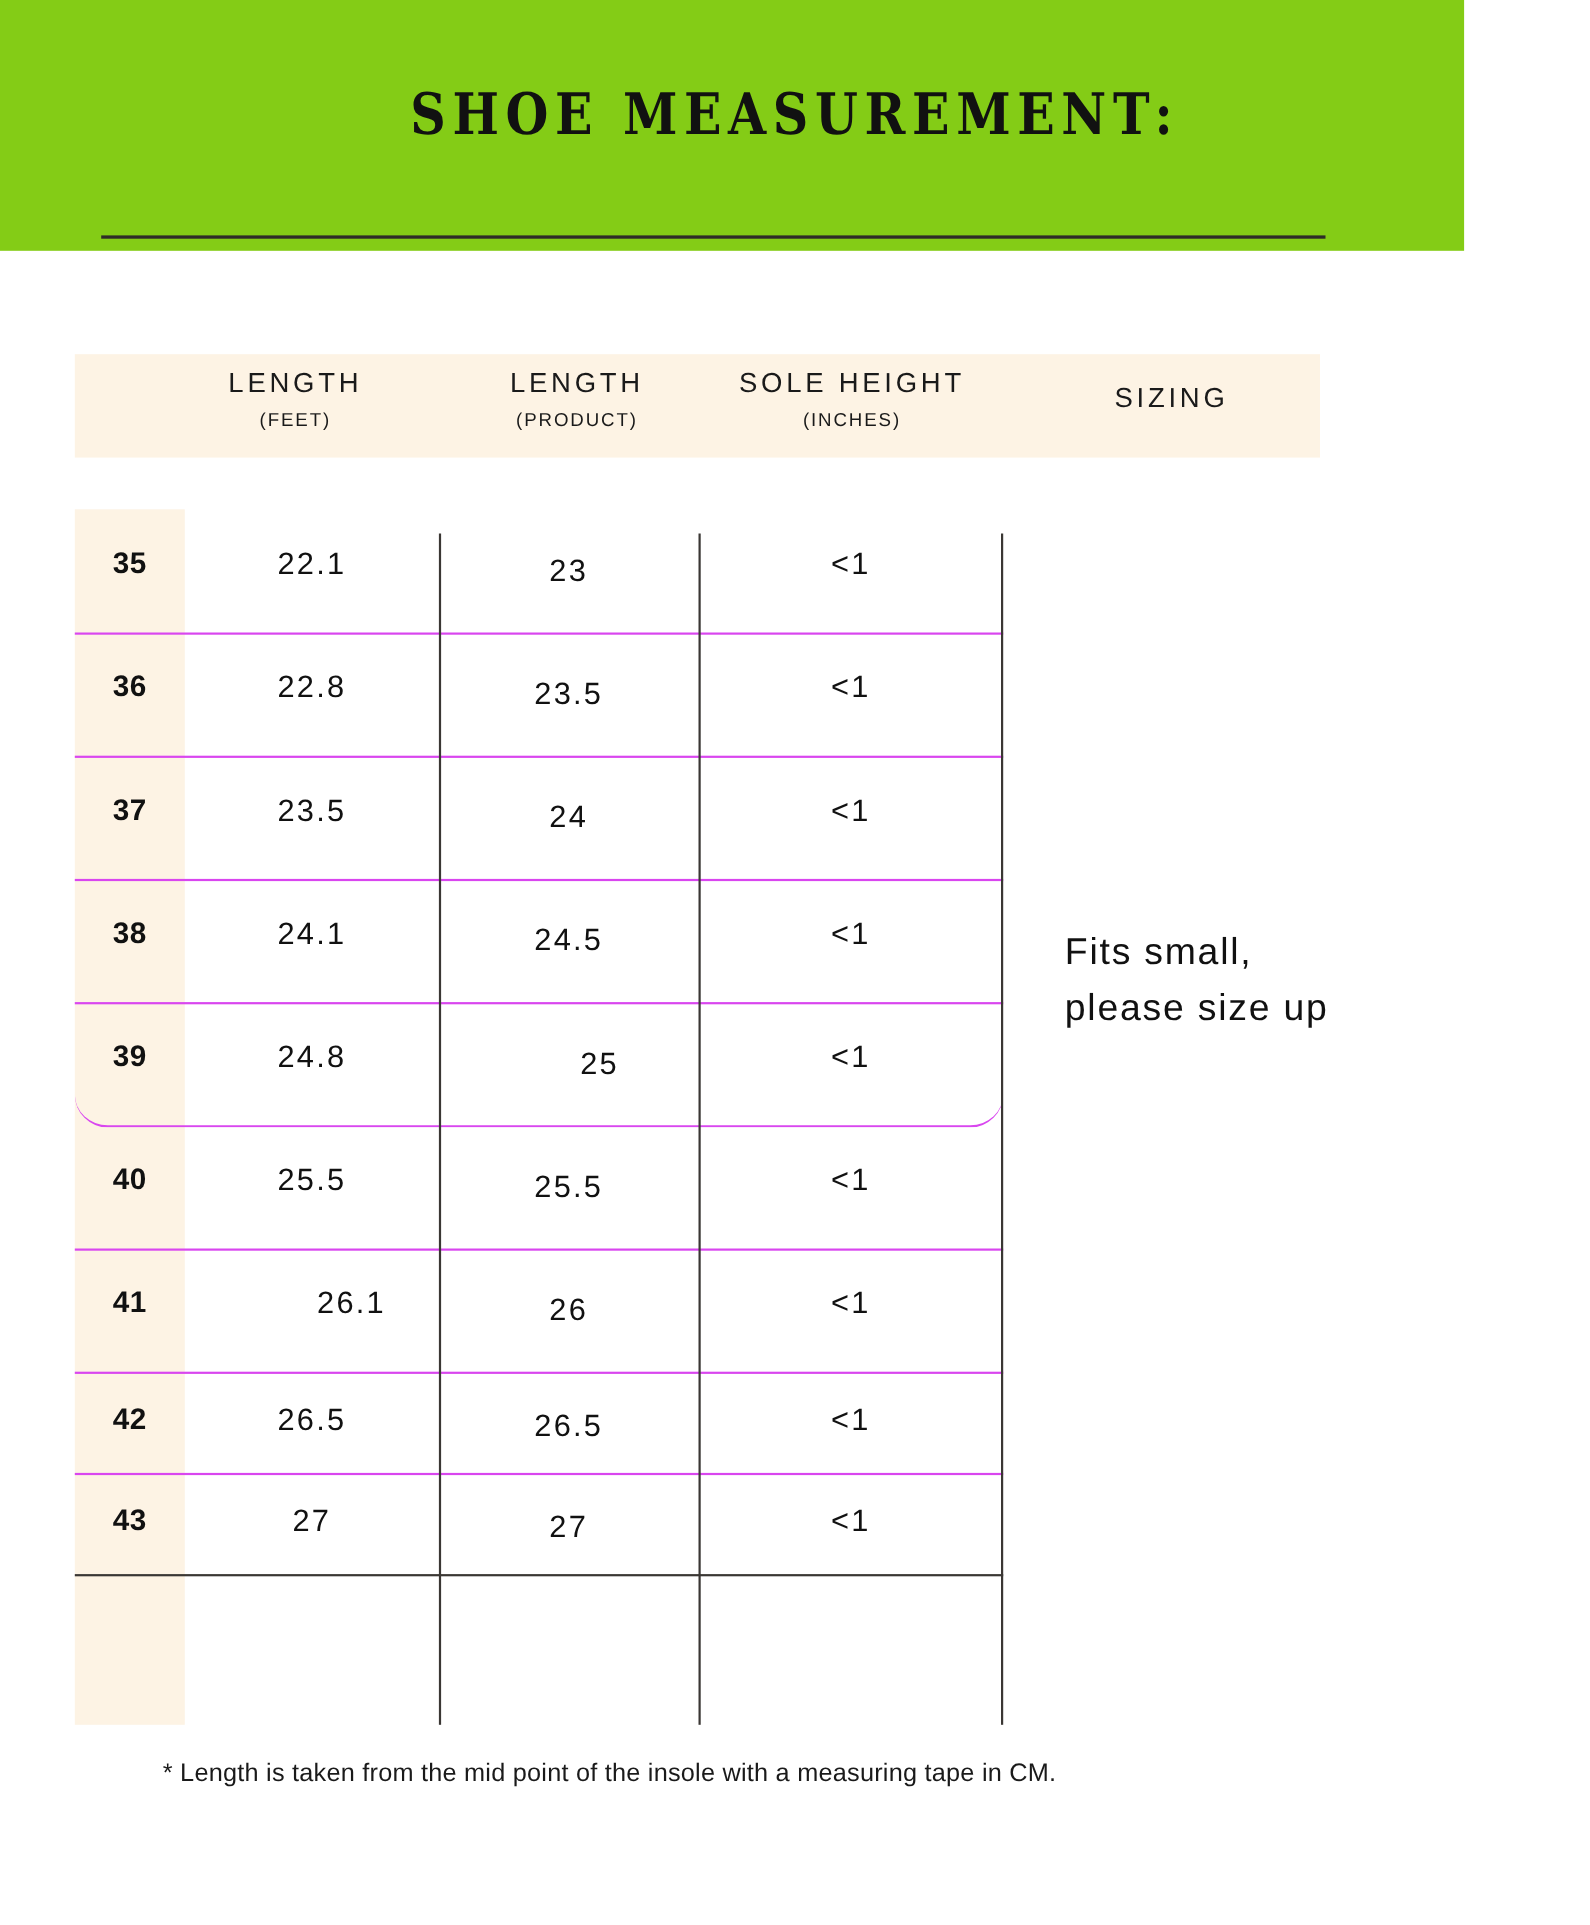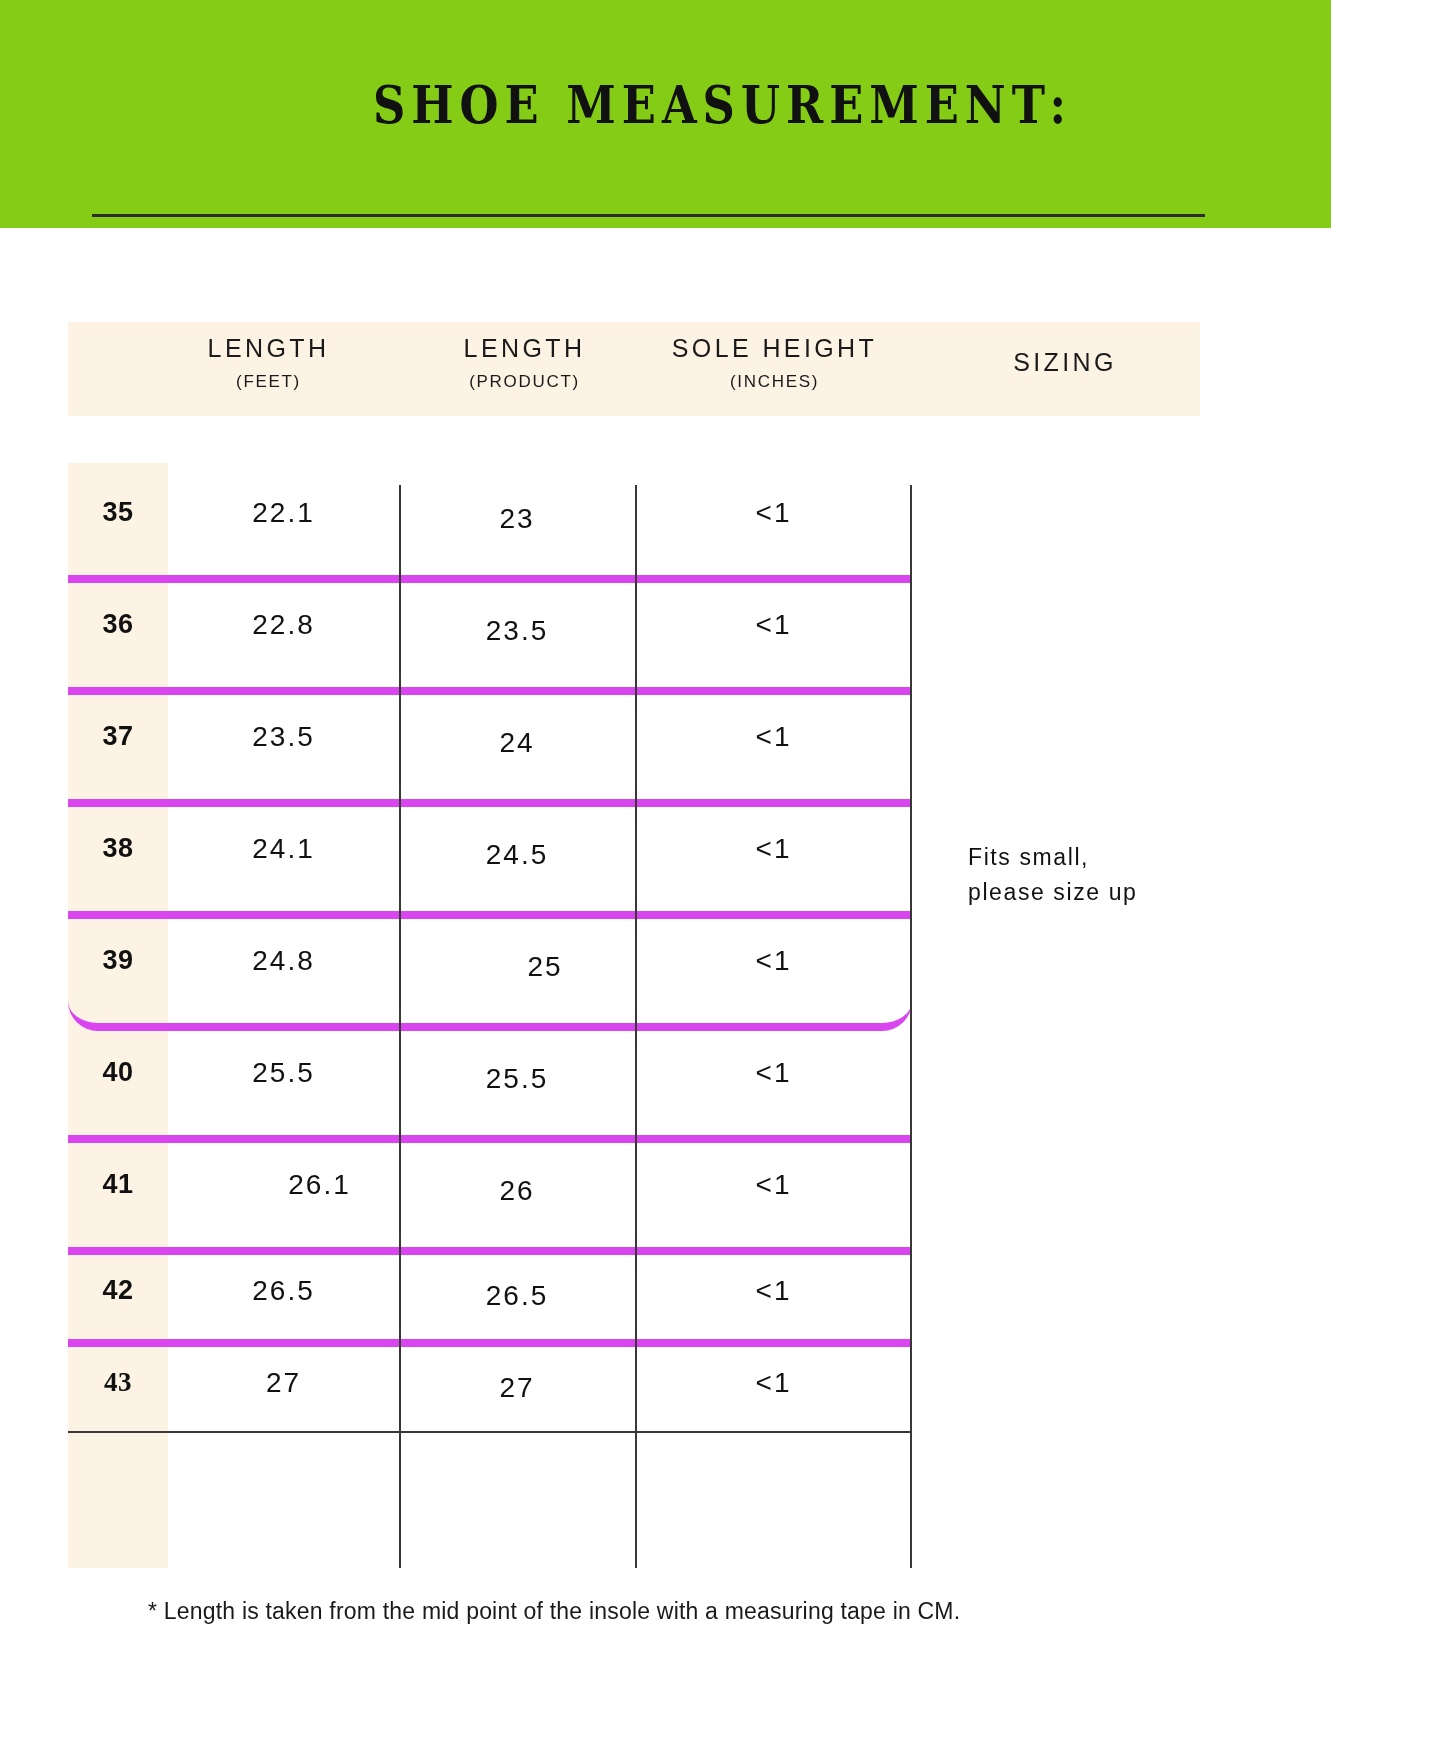--- a/index.html
+++ b/index.html
@@ -90,21 +90,21 @@
     position: absolute;
     left: 0; top: 0;
     width: 100px;
     height: 1105px;
     background: #fdf3e4;
   }
   .row {
     position: absolute;
     left: 0;
     width: 844px;
-    border-bottom: 8px solid #d946ef;
+    border-bottom: 2px solid #d946ef;
   }
   .row.first { border-top: none; }
   .row.last  { border-bottom: 2px solid #3a3734; }
 
   .cell {
     position: absolute;
     text-align: center;
     color: #111111;
     white-space: nowrap;
   }
@@ -146,21 +146,21 @@
   #vline-1 { left: 331px; height: 1083px; }
   #vline-2 { left: 567px; height: 1083px; }
   #vline-3 { left: 842px; height: 1083px; }
 
   
   .sizing-note {
     position: absolute;
     left: 968px;
     top: 840px;
     width: 300px;
-    font-size: 23px;
+    font-size: 34px;
     font-weight: 300;
     letter-spacing: 1.6px;
     line-height: 1.5;
     color: #111111;
   }
 
   
   .notes {
     position: absolute;
     left: 148px;
@@ -247,21 +247,21 @@
         <div class="cell c-product" style="top: 40px;">26</div>
         <div class="cell c-sole" style="top: 34px;">&lt;1</div>
       </div>
       <div class="row" style="top: 784px; height: 92px;">
         <div class="cell c-size" style="top: 28px;">42</div>
         <div class="cell c-feet" style="top: 28px;">26.5</div>
         <div class="cell c-product" style="top: 33px;">26.5</div>
         <div class="cell c-sole" style="top: 28px;">&lt;1</div>
       </div>
       <div class="row last" style="top: 876px; height: 92px;">
-        <div class="cell c-size" style="top: 28px; font-family: Liberation Serif, serif;">43</div>
+        <div class="cell c-size" style="top: 28px;">43</div>
         <div class="cell c-feet" style="top: 28px;">27</div>
         <div class="cell c-product" style="top: 33px;">27</div>
         <div class="cell c-sole" style="top: 28px;">&lt;1</div>
       </div>
     </div>
   <div class="vline" id="vline-1"></div>
   <div class="vline" id="vline-2"></div>
   <div class="vline" id="vline-3"></div>
 </div>
 

